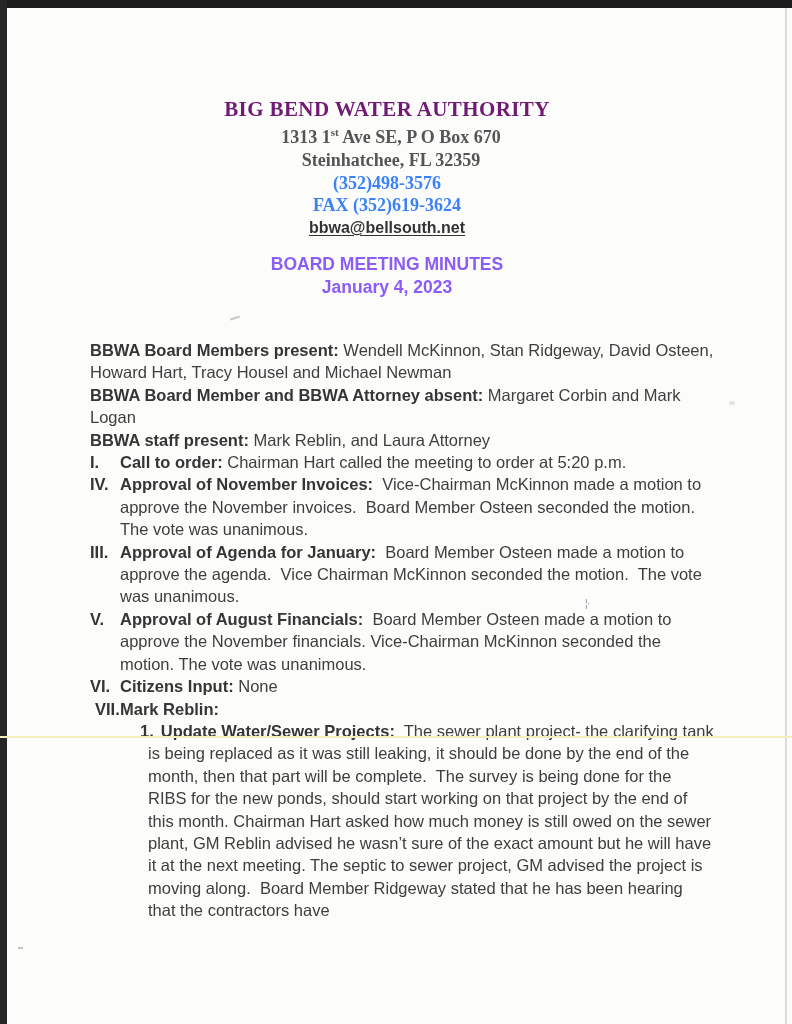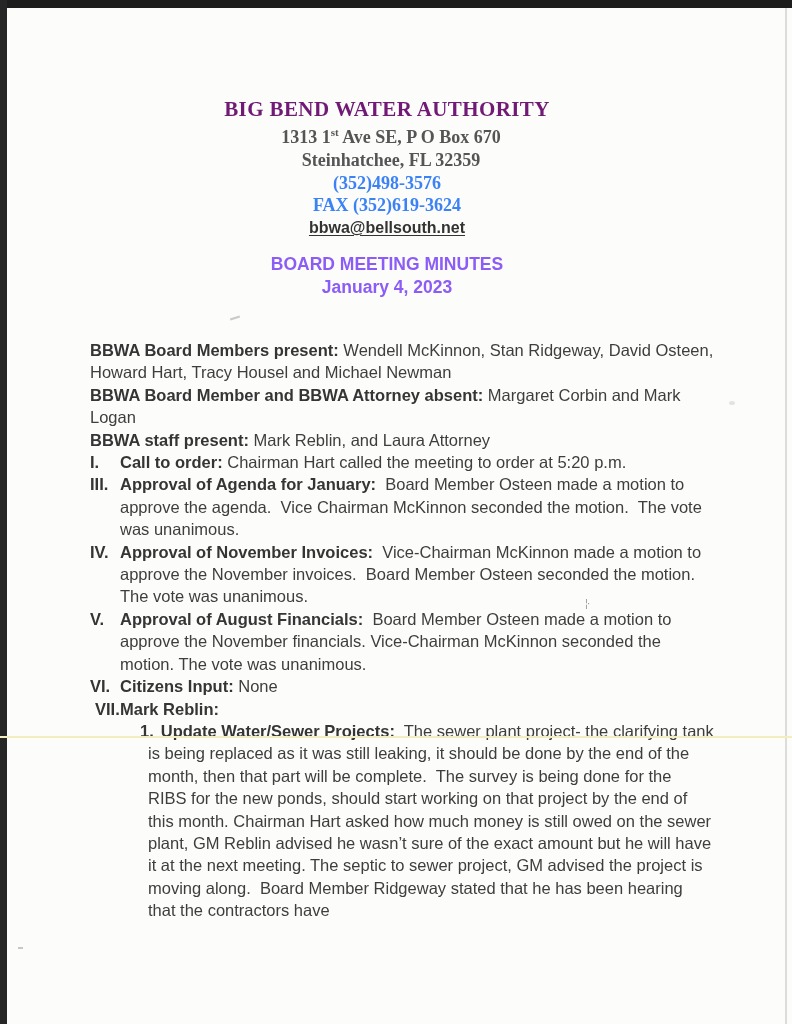--- a/index.html
+++ b/index.html
@@ -99,26 +99,26 @@
 
     <p><span class="lbl">BBWA Board Members present:</span><span> Wendell McKinnon, Stan Ridgeway, David Osteen, Howard Hart, Tracy Housel and Michael Newman</span></p>
     <p><span class="lbl">BBWA Board Member and BBWA Attorney absent:</span><span> Margaret Corbin and Mark Logan</span></p>
     <p><span class="lbl">BBWA staff present:</span><span> Mark Reblin, and Laura Attorney</span></p>
 
     <div class="agenda-item">
       <span class="numeral">I.</span>
       <span class="lbl">Call to order:</span><span> Chairman Hart called the meeting to order at 5:20 p.m.</span>
     </div>
     <div class="agenda-item">
+      <span class="numeral">IV.</span>
+      <span class="lbl">Approval of November Invoices:</span><span>&nbsp; Vice-Chairman McKinnon made a motion to approve the November invoices.&nbsp; Board Member Osteen seconded the motion.&nbsp; The vote was unanimous.</span>
+    </div>
+    <div class="agenda-item">
       <span class="numeral">III.</span>
       <span class="lbl">Approval of Agenda for January:</span><span>&nbsp; Board Member Osteen made a motion to approve the agenda.&nbsp; Vice Chairman McKinnon seconded the motion.&nbsp; The vote was unanimous.</span>
-    </div>
-    <div class="agenda-item">
-      <span class="numeral">IV.</span>
-      <span class="lbl">Approval of November Invoices:</span><span>&nbsp; Vice-Chairman McKinnon made a motion to approve the November invoices.&nbsp; Board Member Osteen seconded the motion.&nbsp; The vote was unanimous.</span>
     </div>
     <div class="agenda-item">
       <span class="numeral">V.</span>
       <span class="lbl">Approval of August Financials:</span><span>&nbsp; Board Member Osteen made a motion to approve the November financials. Vice-Chairman McKinnon seconded the motion. The vote was unanimous.</span>
     </div>
     <div class="agenda-item">
       <span class="numeral">VI.</span>
       <span class="lbl">Citizens Input:</span><span> None</span>
     </div>
     <div class="agenda-item indent-sm">

